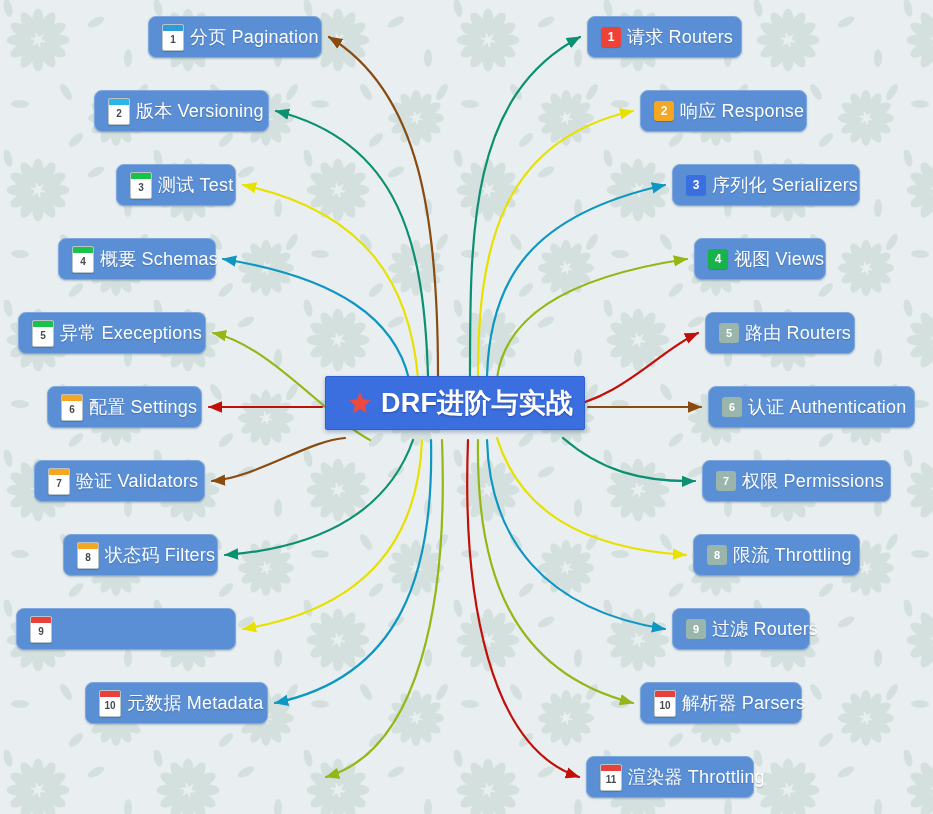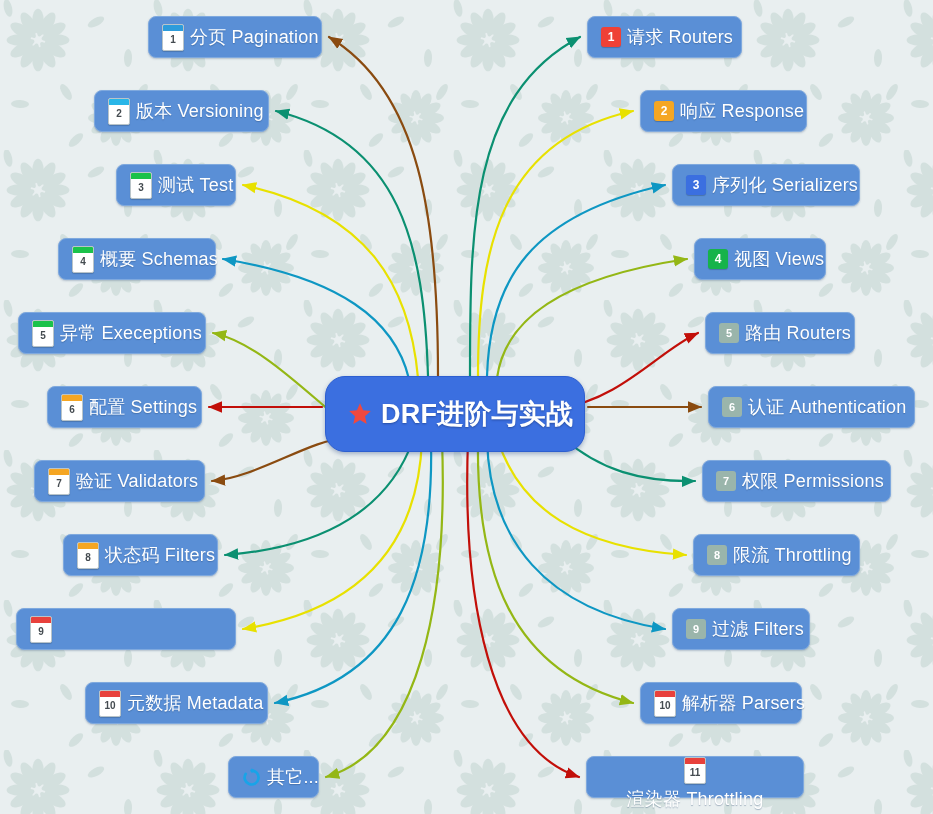--- a/index.html
+++ b/index.html
@@ -50,23 +50,23 @@
   }
   .node .label {
     color: #ffffff;
     font-size: 18px;
     letter-spacing: 0.2px;
     line-height: 1;
     text-shadow: 0 1px 1px rgba(30,60,100,0.35);
   }
   
   #root-node {
-    height: 76px;
+    height: 54px;
     padding: 0 22px;
-    border-radius: 20px;
+    border-radius: 2px;
     background: #3b6fe0;
     border: 1px solid #2d5fd0;
     box-shadow: 0 2px 4px rgba(30,60,120,0.35);
     gap: 9px;
   }
   #root-node .label {
     font-size: 27px;
     font-weight: bold;
     text-shadow: 0 1px 2px rgba(20,40,90,0.45);
   }
@@ -297,32 +297,32 @@
     <span class="label">权限 Permissions</span>
   </div>
 
   <div class="node" style="left:693px; top:534px; width:167px;">
     <span class="badge muted">8</span>
     <span class="label">限流 Throttling</span>
   </div>
 
   <div class="node" style="left:672px; top:608px; width:138px;">
     <span class="badge muted">9</span>
-    <span class="label">过滤 Filters</span>
+    <span class="label">过滤 Routers</span>
   </div>
 
   <div class="node" style="left:640px; top:682px; width:162px;">
     <span class="badge calendar">
       <span class="cal-top" style="background:#e8413c;"></span>
       <span class="cal-num">10</span>
     </span>
     <span class="label">解析器 Parsers</span>
   </div>
 
-  <div class="node" style="left:586px; top:756px; width:218px;flex-direction:column;">
+  <div class="node" style="left:586px; top:756px; width:168px;">
     <span class="badge calendar">
       <span class="cal-top" style="background:#e8413c;"></span>
       <span class="cal-num">11</span>
     </span>
     <span class="label">渲染器 Throttling</span>
   </div>
 
   <div class="node" style="left:148px; top:16px; width:174px;">
     <span class="badge calendar">
       <span class="cal-top" style="background:#2d9cdb;"></span>
@@ -395,21 +395,14 @@
   </div>
 
   <div class="node" style="left:85px; top:682px; width:183px;">
     <span class="badge calendar">
       <span class="cal-top" style="background:#e8413c;"></span>
       <span class="cal-num">10</span>
     </span>
     <span class="label">元数据 Metadata</span>
   </div>
 
-  <div class="node" style="left:228px; top:756px; width:91px;">
-    <svg class="refresh-icon" viewBox="0 0 24 24" xmlns="http://www.w3.org/2000/svg">
-      <path d="M12 3.2 A8.8 8.8 0 1 1 4.6 7.4" fill="none" stroke="#18a4e8" stroke-width="3.4" stroke-linecap="round"></path>
-      <polygon points="12,0.2 12,6.6 16.4,3.4" fill="#18a4e8"></polygon>
-    </svg>
-    <span class="label">其它...</span>
-  </div>
 
 </div>
 
 </body></html>

